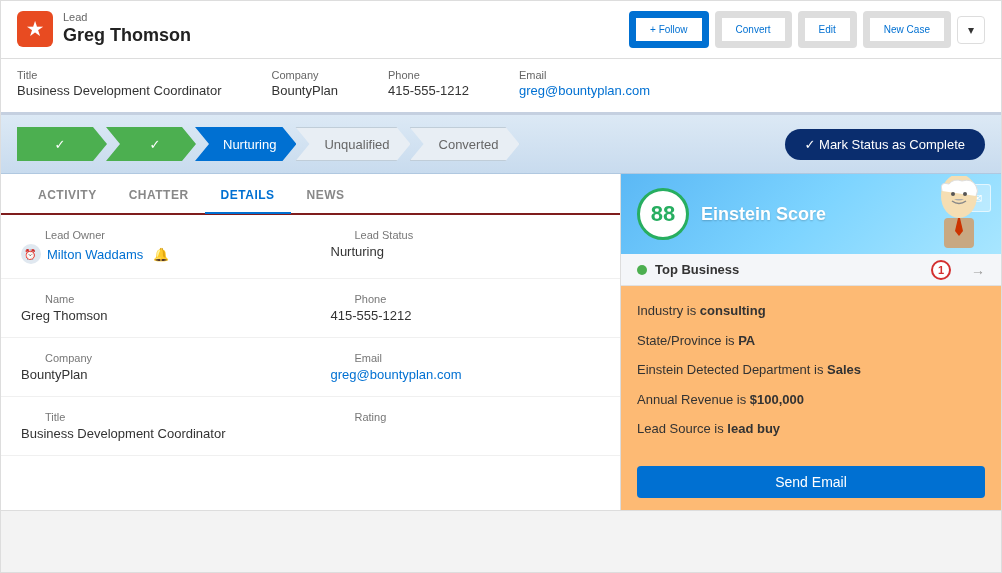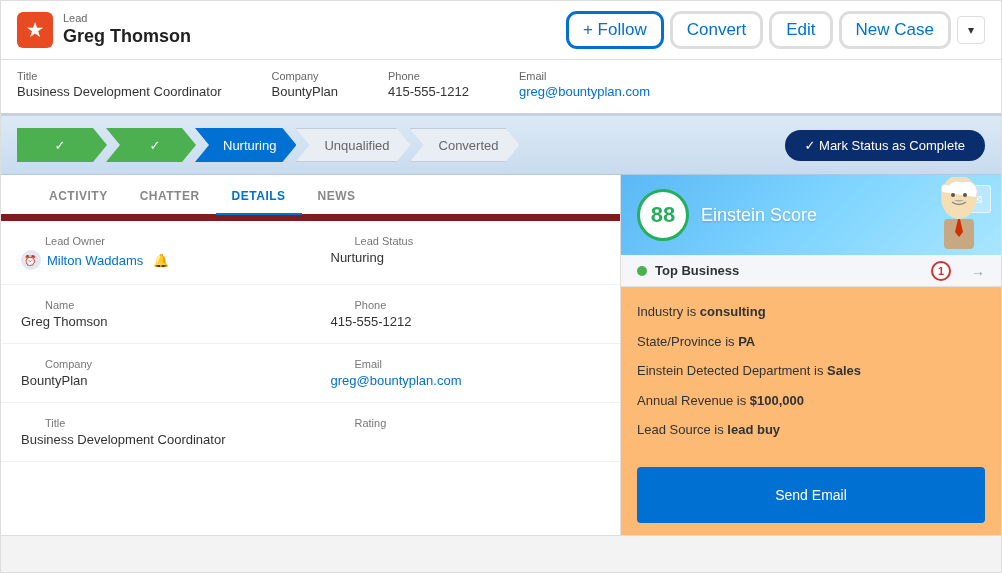--- a/index.html
+++ b/index.html
@@ -49,25 +49,25 @@
       color: #222;
       line-height: 1.3;
     }
     .header-actions {
       display: flex;
       align-items: center;
       gap: 6px;
     }
     .btn {
       padding: 6px 14px;
-      border: 3px solid #0369a1;
-      border-radius: 11px;
+      border: 7px solid #0369a1;
+      border-radius: 4px;
       background: #fff;
       cursor: pointer;
-      font-size: 17px;
+      font-size: 10px;
       color: #0070d2;
       white-space: nowrap;
     }
     .btn-follow {
       display: flex;
       align-items: center;
       gap: 4px;
       color: #0070d2;
       border-color: #0070d2;
     }
@@ -187,22 +187,22 @@
     .left-panel {
       flex: 1;
       background: #fff;
       border-right: 1px solid #ddd;
       border-bottom: 1px solid #ddd;
     }
 
     
     .tabs {
       display: flex;
-      border-bottom: 7px solid #7f1d1d;
-      padding: 0 32px;
+      border-bottom: 2px solid #7f1d1d;
+      padding: 0 21px;
     }
     .tab {
       padding: 14px 16px 10px;
       font-size: 12px;
       font-weight: 600;
       color: #888;
       letter-spacing: 0.5px;
       cursor: pointer;
       text-transform: uppercase;
       border-bottom: 2px solid transparent;
@@ -299,21 +299,21 @@
       align-items: center;
       justify-content: center;
       font-size: 22px;
       font-weight: bold;
       color: #27ae60;
       background: white;
       flex-shrink: 0;
     }
     .einstein-title {
       font-size: 18px;
-      font-weight: normal;
+      font-weight: bold;
       color: #fff;
       text-shadow: 0 1px 2px rgba(0,0,0,0.2);
     }
     .einstein-email-icon {
       position: absolute;
       right: 10px;
       top: 10px;
       background: rgba(255,255,255,0.3);
       border: 1px solid rgba(255,255,255,0.6);
       width: 28px;
@@ -389,21 +389,21 @@
     }
 
     
     .send-email-btn {
       margin: 12px 16px;
       width: calc(100% - 32px);
       background: #0070d2;
       color: white;
       border: none;
       border-radius: 4px;
-      padding: 20px;
+      padding: 8px;
       font-size: 14px;
       font-weight: 500;
       cursor: pointer;
       text-align: center;
     }
 
     
     .einstein-figure {
       position: absolute;
       right: 12px;

